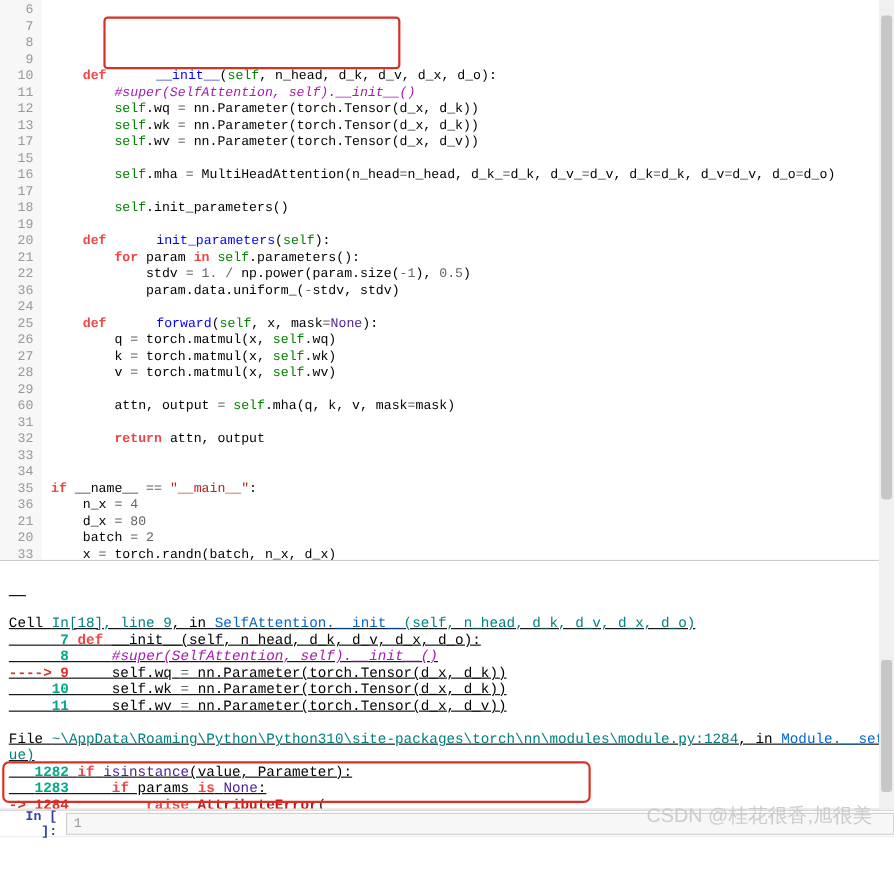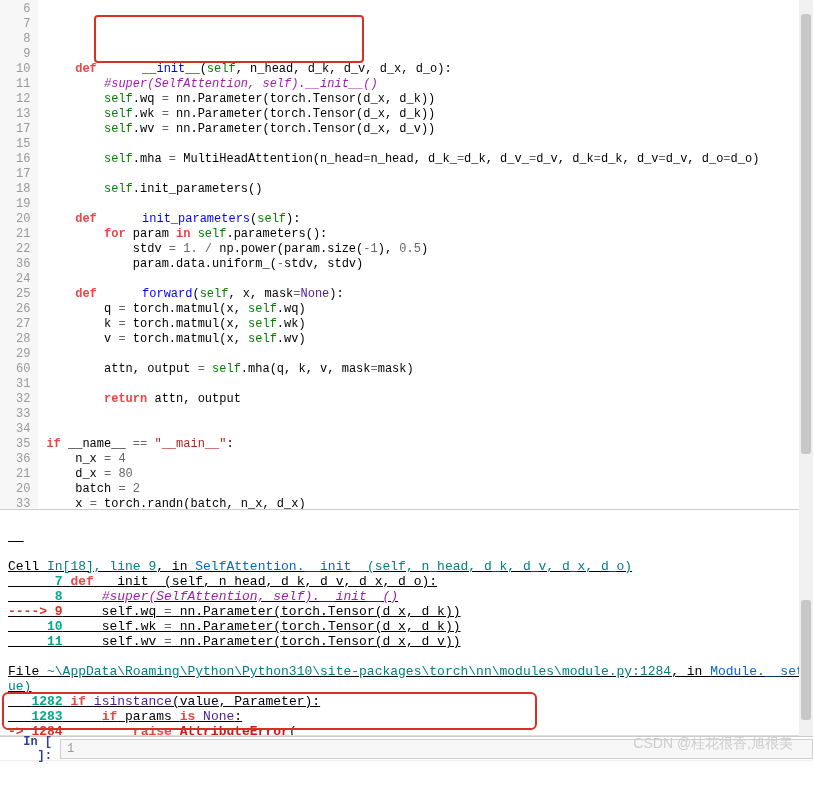--- a/index.html
+++ b/index.html
@@ -151,21 +151,21 @@
       height: 20px;
       background: #fff;
       border-top: 1px solid #eee;
     }
     
     .watermark {
       position: absolute;
       right: 20px;
       bottom: 40px;
       color: #ccc;
-      font-size: 14px;
+      font-size: 18px;
       font-family: Arial, sans-serif;
       pointer-events: none;
     }
   </style>
 </head>
 <body>
 
 <div class="code-editor">
   <div class="gutter" id="gutter">
       <div>6</div>

